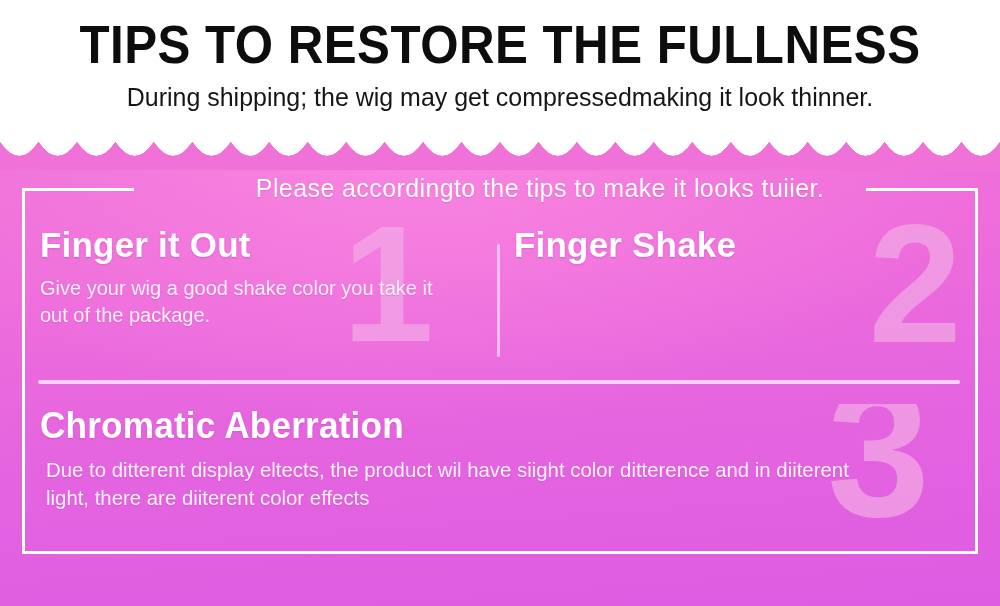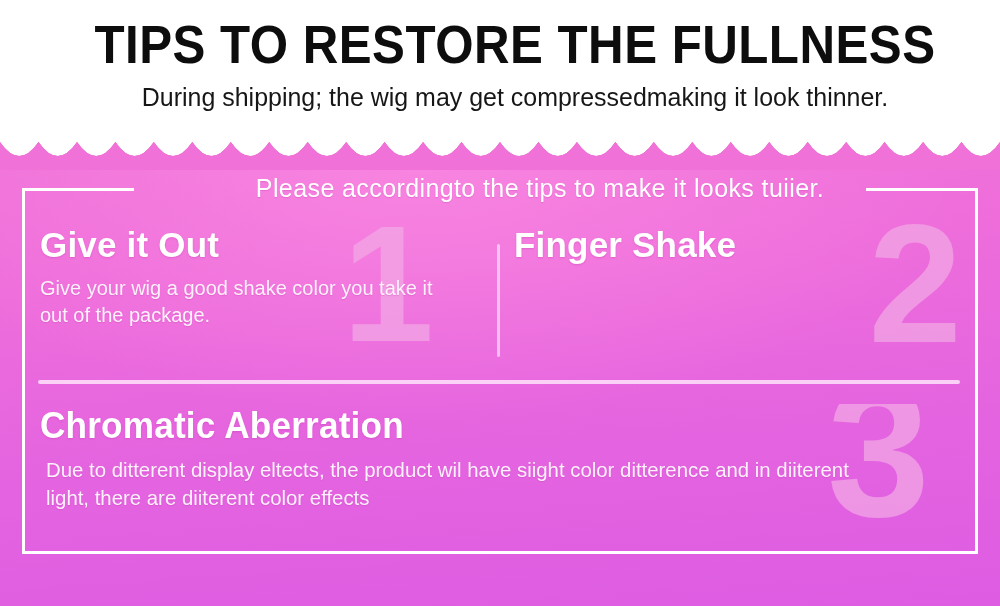--- a/index.html
+++ b/index.html
@@ -17,21 +17,21 @@
   .banner {
     position: relative;
     width: 1000px;
     height: 606px;
     overflow: hidden;
   }
 
   
   .header {
     position: absolute;
-    left: 15px;
+    left: 0;
     top: 0;
     width: 792px;
     height: 140px;
     background: #ffffff;
     z-index: 3;
   }
 
   .header-title {
     position: absolute;
     left: 0;
@@ -290,21 +290,21 @@
 
   <div class="frame-caption">Please accordingto the tips to make it looks tuiier.</div>
 
   <div class="tips">
 
     <div class="divider-v"></div>
     <div class="divider-h"></div>
 
     <div class="tip tip-1">
       <div class="tip-num">1</div>
-      <div class="tip-title">Give it Out</div>
+      <div class="tip-title">Finger it Out</div>
       <div class="tip-body">Give your wig a good shake color you take it out of the package.</div>
     </div>
 
     <div class="tip tip-2">
       <div class="tip-num">2</div>
       <div class="tip-title">Finger Shake</div>
     </div>
 
     <div class="tip tip-3">
       <div class="tip-num">3</div>

